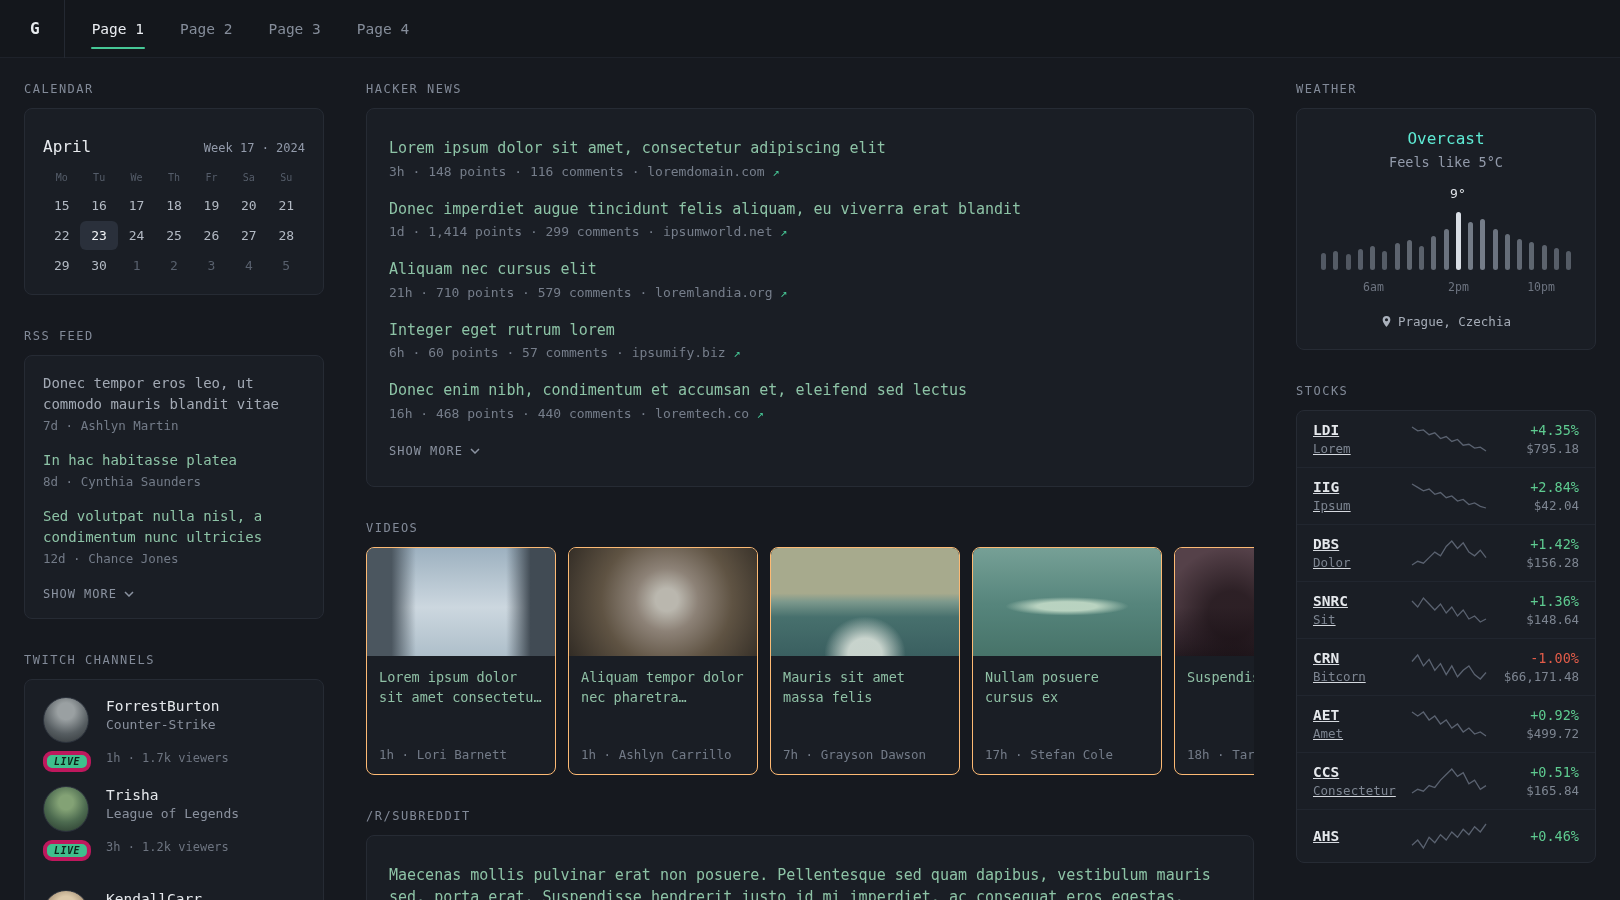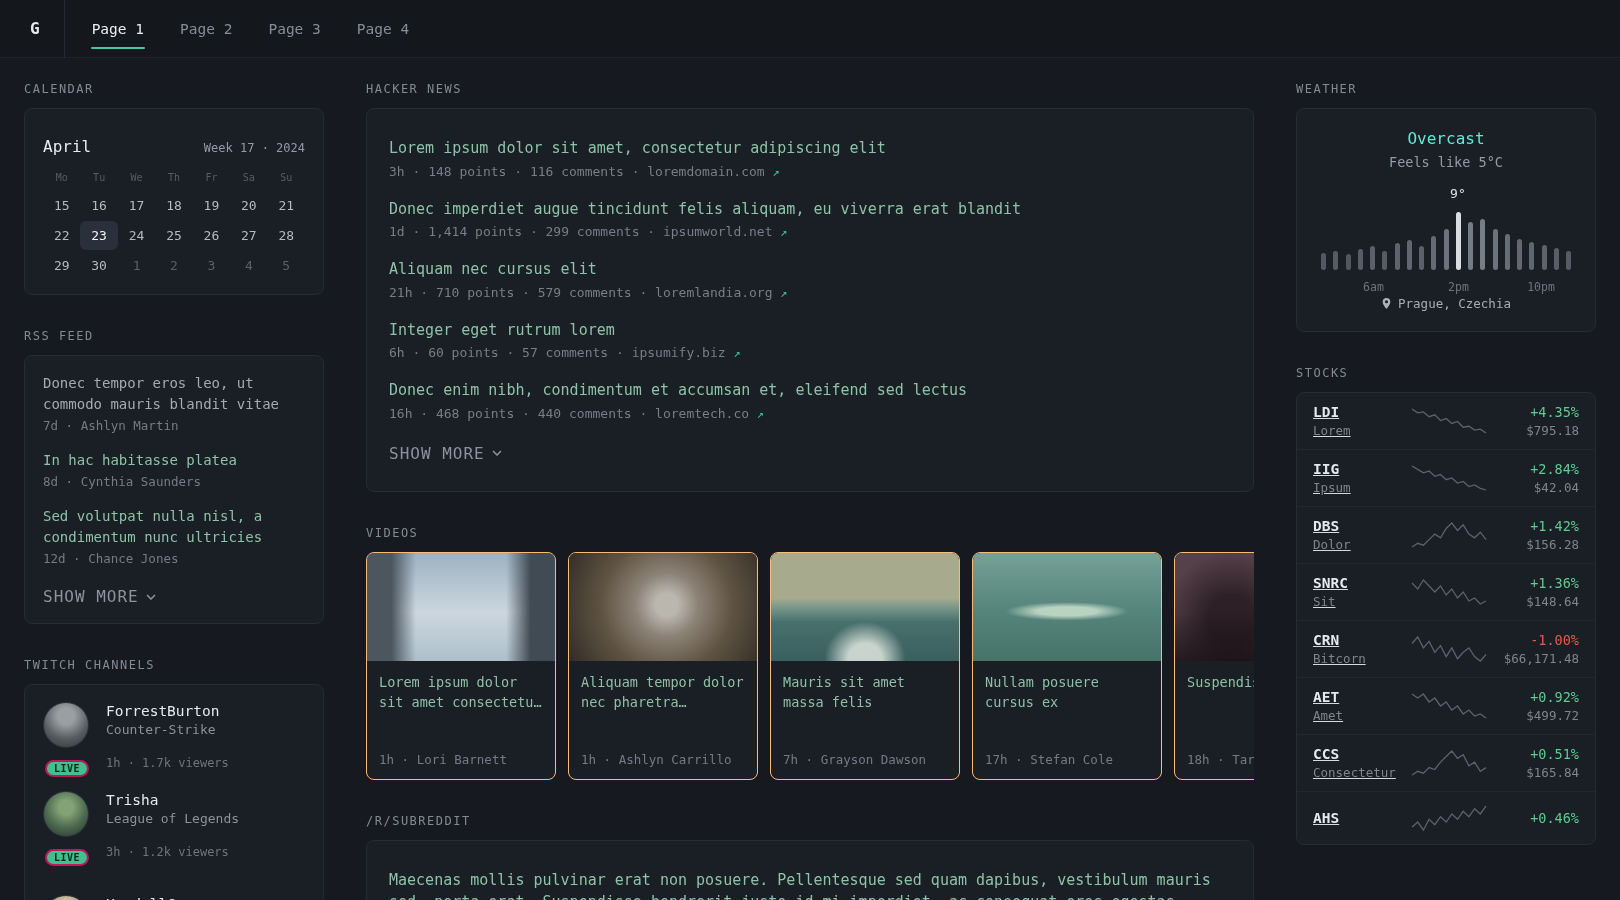--- a/index.html
+++ b/index.html
@@ -59,36 +59,36 @@
   .cal-day.selected { background:#2a303b; color:#f0f2f5; }
 
   
   .padcard { padding:17px 18px; }
   .rss-item { margin-bottom:17px; }
   .rss-title { font-size:14px; line-height:1.5; color:#8dc3a6; cursor:pointer; }
   .rss-title.read { color:#a3aab5; }
   .rss-meta { font-size:12.5px; color:#737b88; margin-top:3px; }
   .show-more {
     display:inline-flex; align-items:center; gap:7px;
-    font-size:16px; letter-spacing:1px; color:#8b93a1; cursor:pointer; margin-top:4px;
+    font-size:12px; letter-spacing:1px; color:#8b93a1; cursor:pointer; margin-top:4px;
   }
   .show-more svg { stroke:#8b93a1; }
 
   
   .channel { display:flex; gap:15px; margin-bottom:21px; cursor:pointer; }
   .channel:last-child { margin-bottom:4px;margin-top:36px; }
   .avatar-wrap { position:relative; width:48px; flex:none; }
   .avatar { width:46px; height:46px; border-radius:50%; border:1px solid #2c323c; }
   .avatar-1 { background:radial-gradient(circle at 50% 30%, #9aa0a2 0 22%, #565d61 60%, #2e3336 100%); }
   .avatar-2 { background:radial-gradient(circle at 50% 35%, #83a275 0 20%, #4d6b50 55%, #233329 100%); }
   .avatar-3 { background:radial-gradient(circle at 50% 35%, #dcc9aa 0 28%, #8f7a60 70%, #4a3f33 100%); }
   .live-badge {
     position:absolute; left:50%; bottom:-7px; transform:translateX(-50%);
     background:#3fc08d; color:#0e2419; font-size:10px; font-weight:700;
-    letter-spacing:.5px; padding:1px 7px; border-radius:9px; border:2px solid #be185d;
+    letter-spacing:.5px; padding:1px 7px; border-radius:9px; border:4px solid #be185d;font-style:italic;
   }
   .channel-name { font-size:14.5px; color:#e5e8ec; padding-top:1px; }
   .channel-game { font-size:13px; color:#8a919e; margin-top:3px; }
   .channel-meta { font-size:12px; color:#6d7480; margin-top:19px; }
 
   
   .feedcard { padding:28px 22px; }
   .feed-item { margin-bottom:19px; }
   .feed-title { font-size:15px; line-height:1.5; color:#8dc3a6; cursor:pointer; }
   .feed-meta { font-size:13px; color:#767e8b; margin-top:4px; }
@@ -129,21 +129,21 @@
   .w-peak {
     position:absolute; top:-24px; transform:translateX(-50%);
     font-size:13px; color:#dfe3e8;
   }
   .w-chart { height:60px; display:flex; align-items:flex-end; justify-content:space-between; }
   .w-bar { width:5px; border-radius:3px; background:rgba(154,164,178,.5); }
   .w-bar.peak { background:#d9dee5; }
   .w-times { position:relative; height:16px; margin-top:10px; }
   .w-time { position:absolute; transform:translateX(-50%); font-size:11.5px; color:#6d7480; }
   .w-loc {
-    display:inline-flex; align-items:center; gap:6px;
+    margin-top:18px; display:inline-flex; align-items:center; gap:6px;
     font-size:12.5px; color:#a6adb8;
   }
 
   
   .stock-row { display:flex; align-items:center; padding:11px 16px; cursor:pointer; }
   .stock-row + .stock-row { border-top:1px solid #21262f; }
   .stock-id { width:92px; flex:none;text-decoration:underline; }
   .stock-ticker { font-size:14.5px; font-weight:700; color:#e5e8ec; }
   .stock-name { font-size:12.5px; color:#7d8591; margin-top:3px; }
   .stock-spark { flex:1; display:flex; justify-content:center; align-items:center; }

